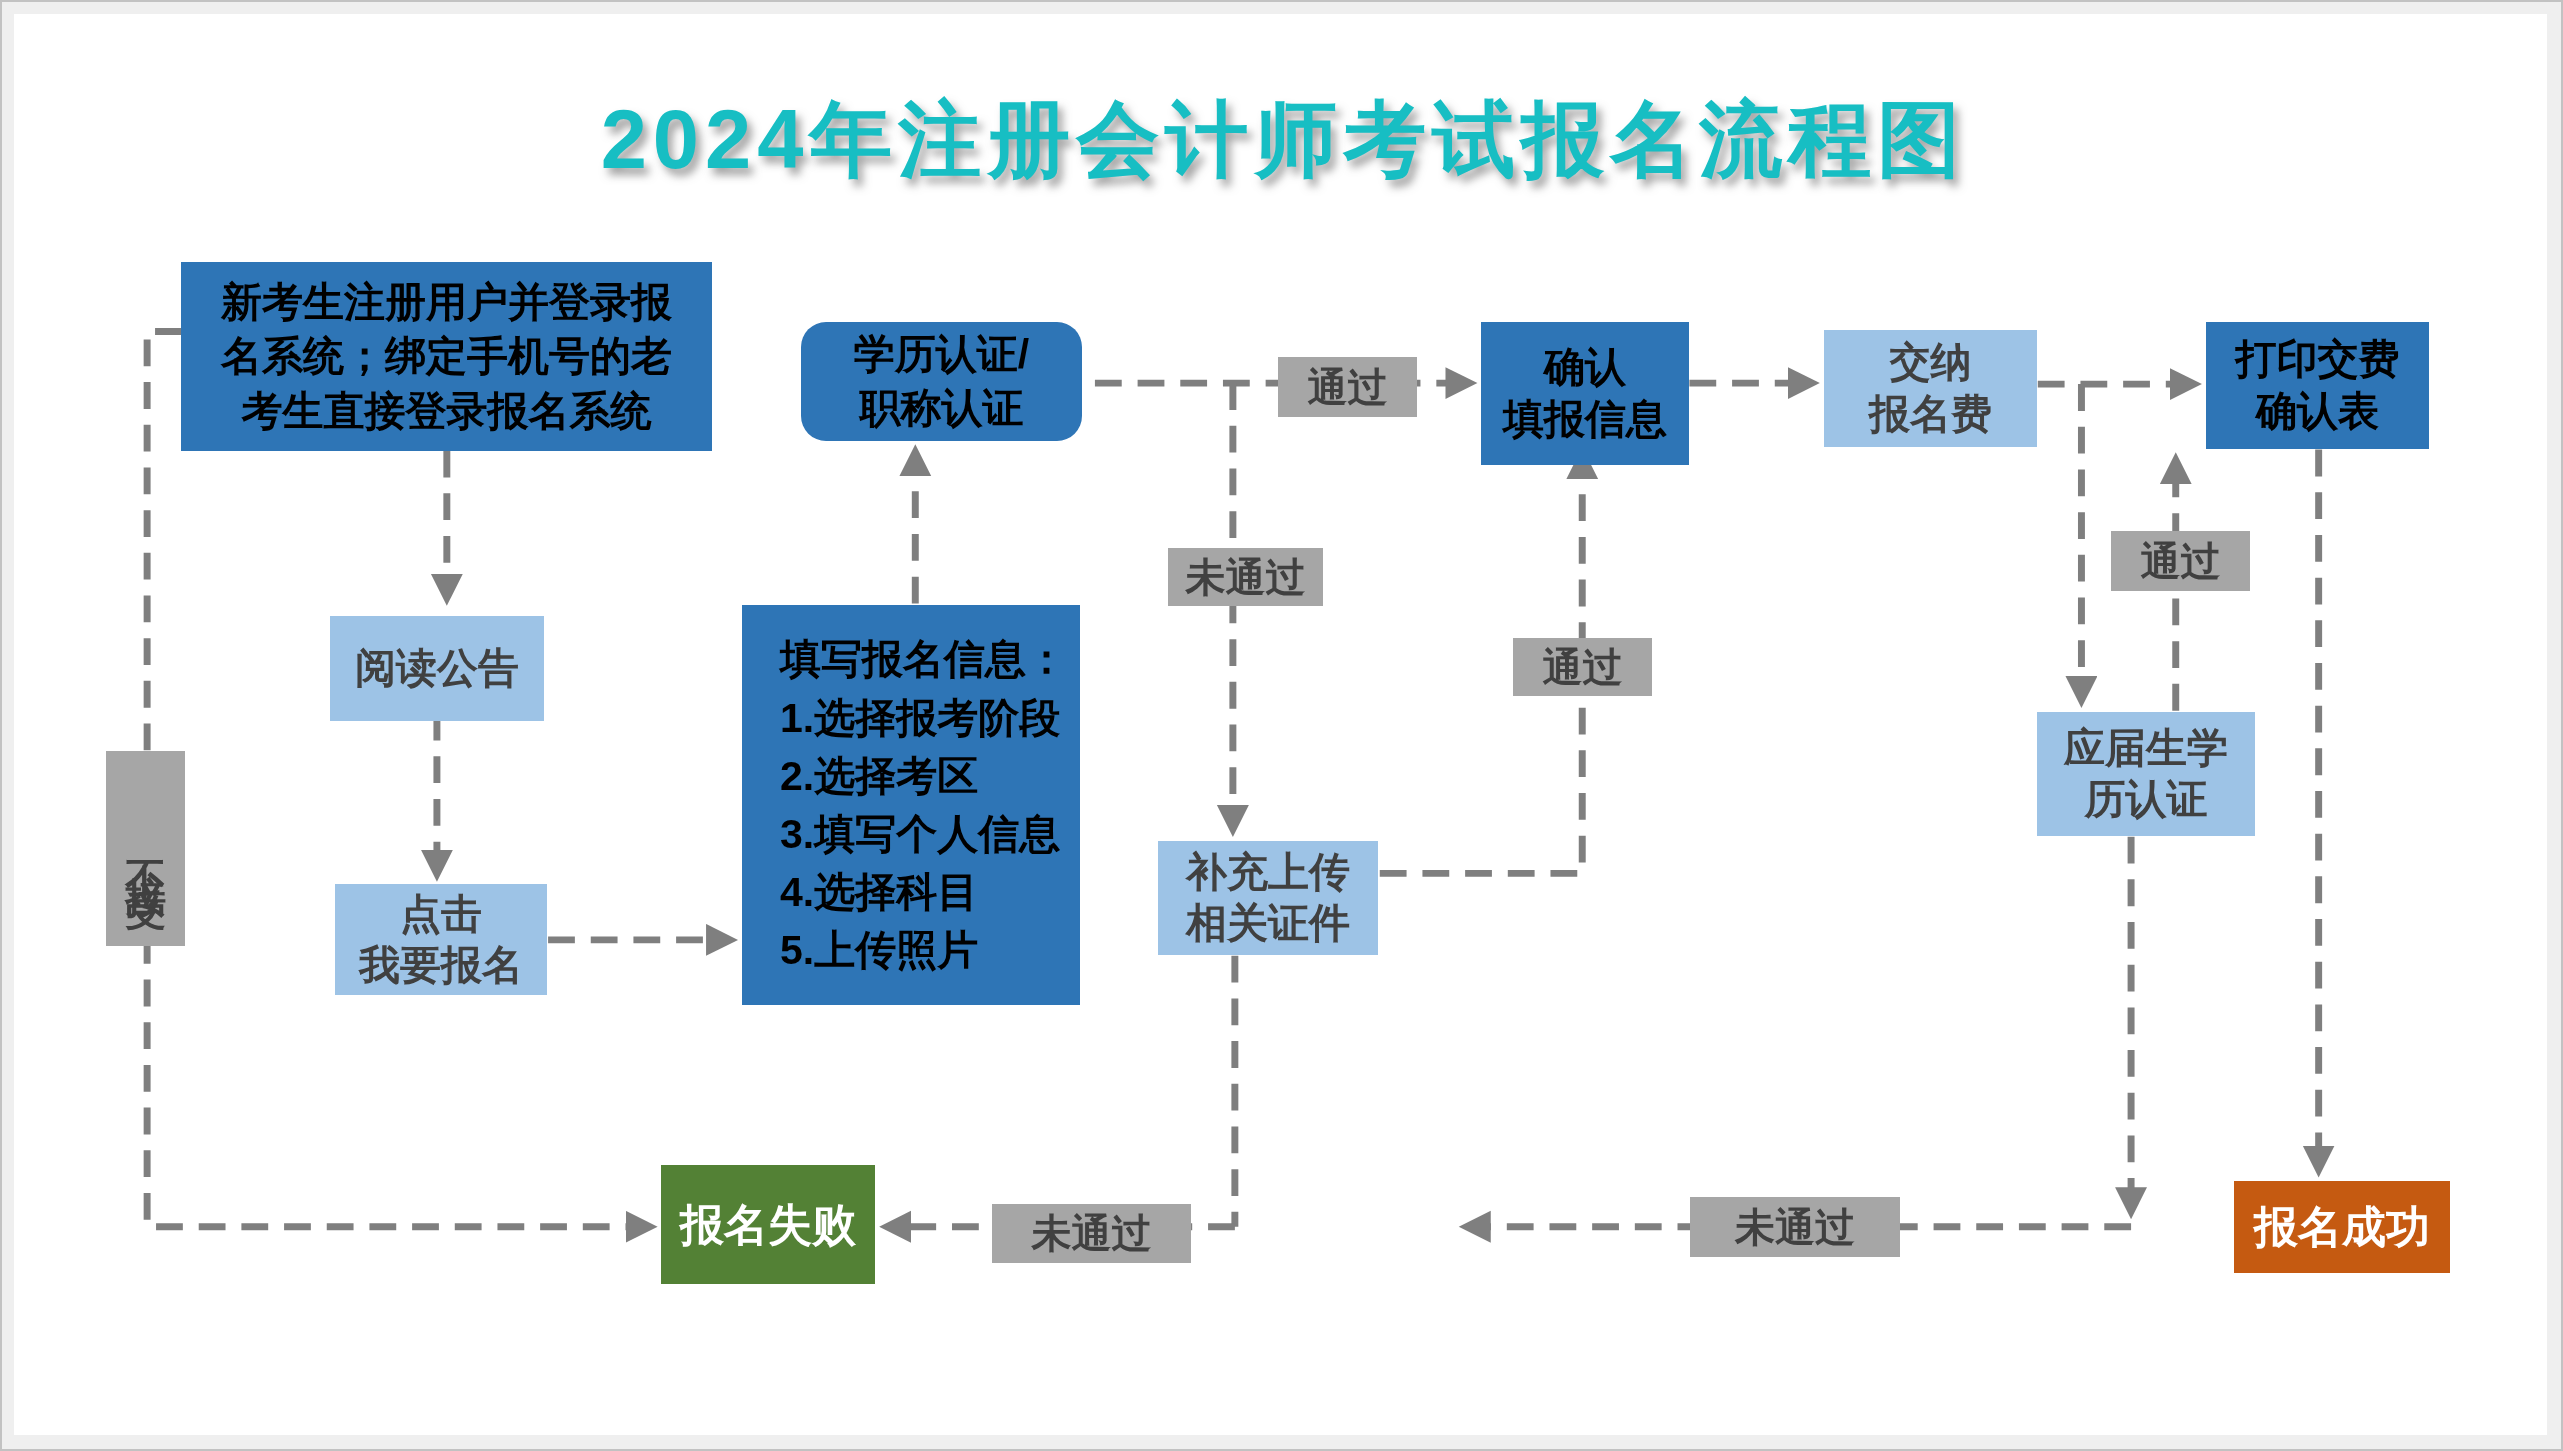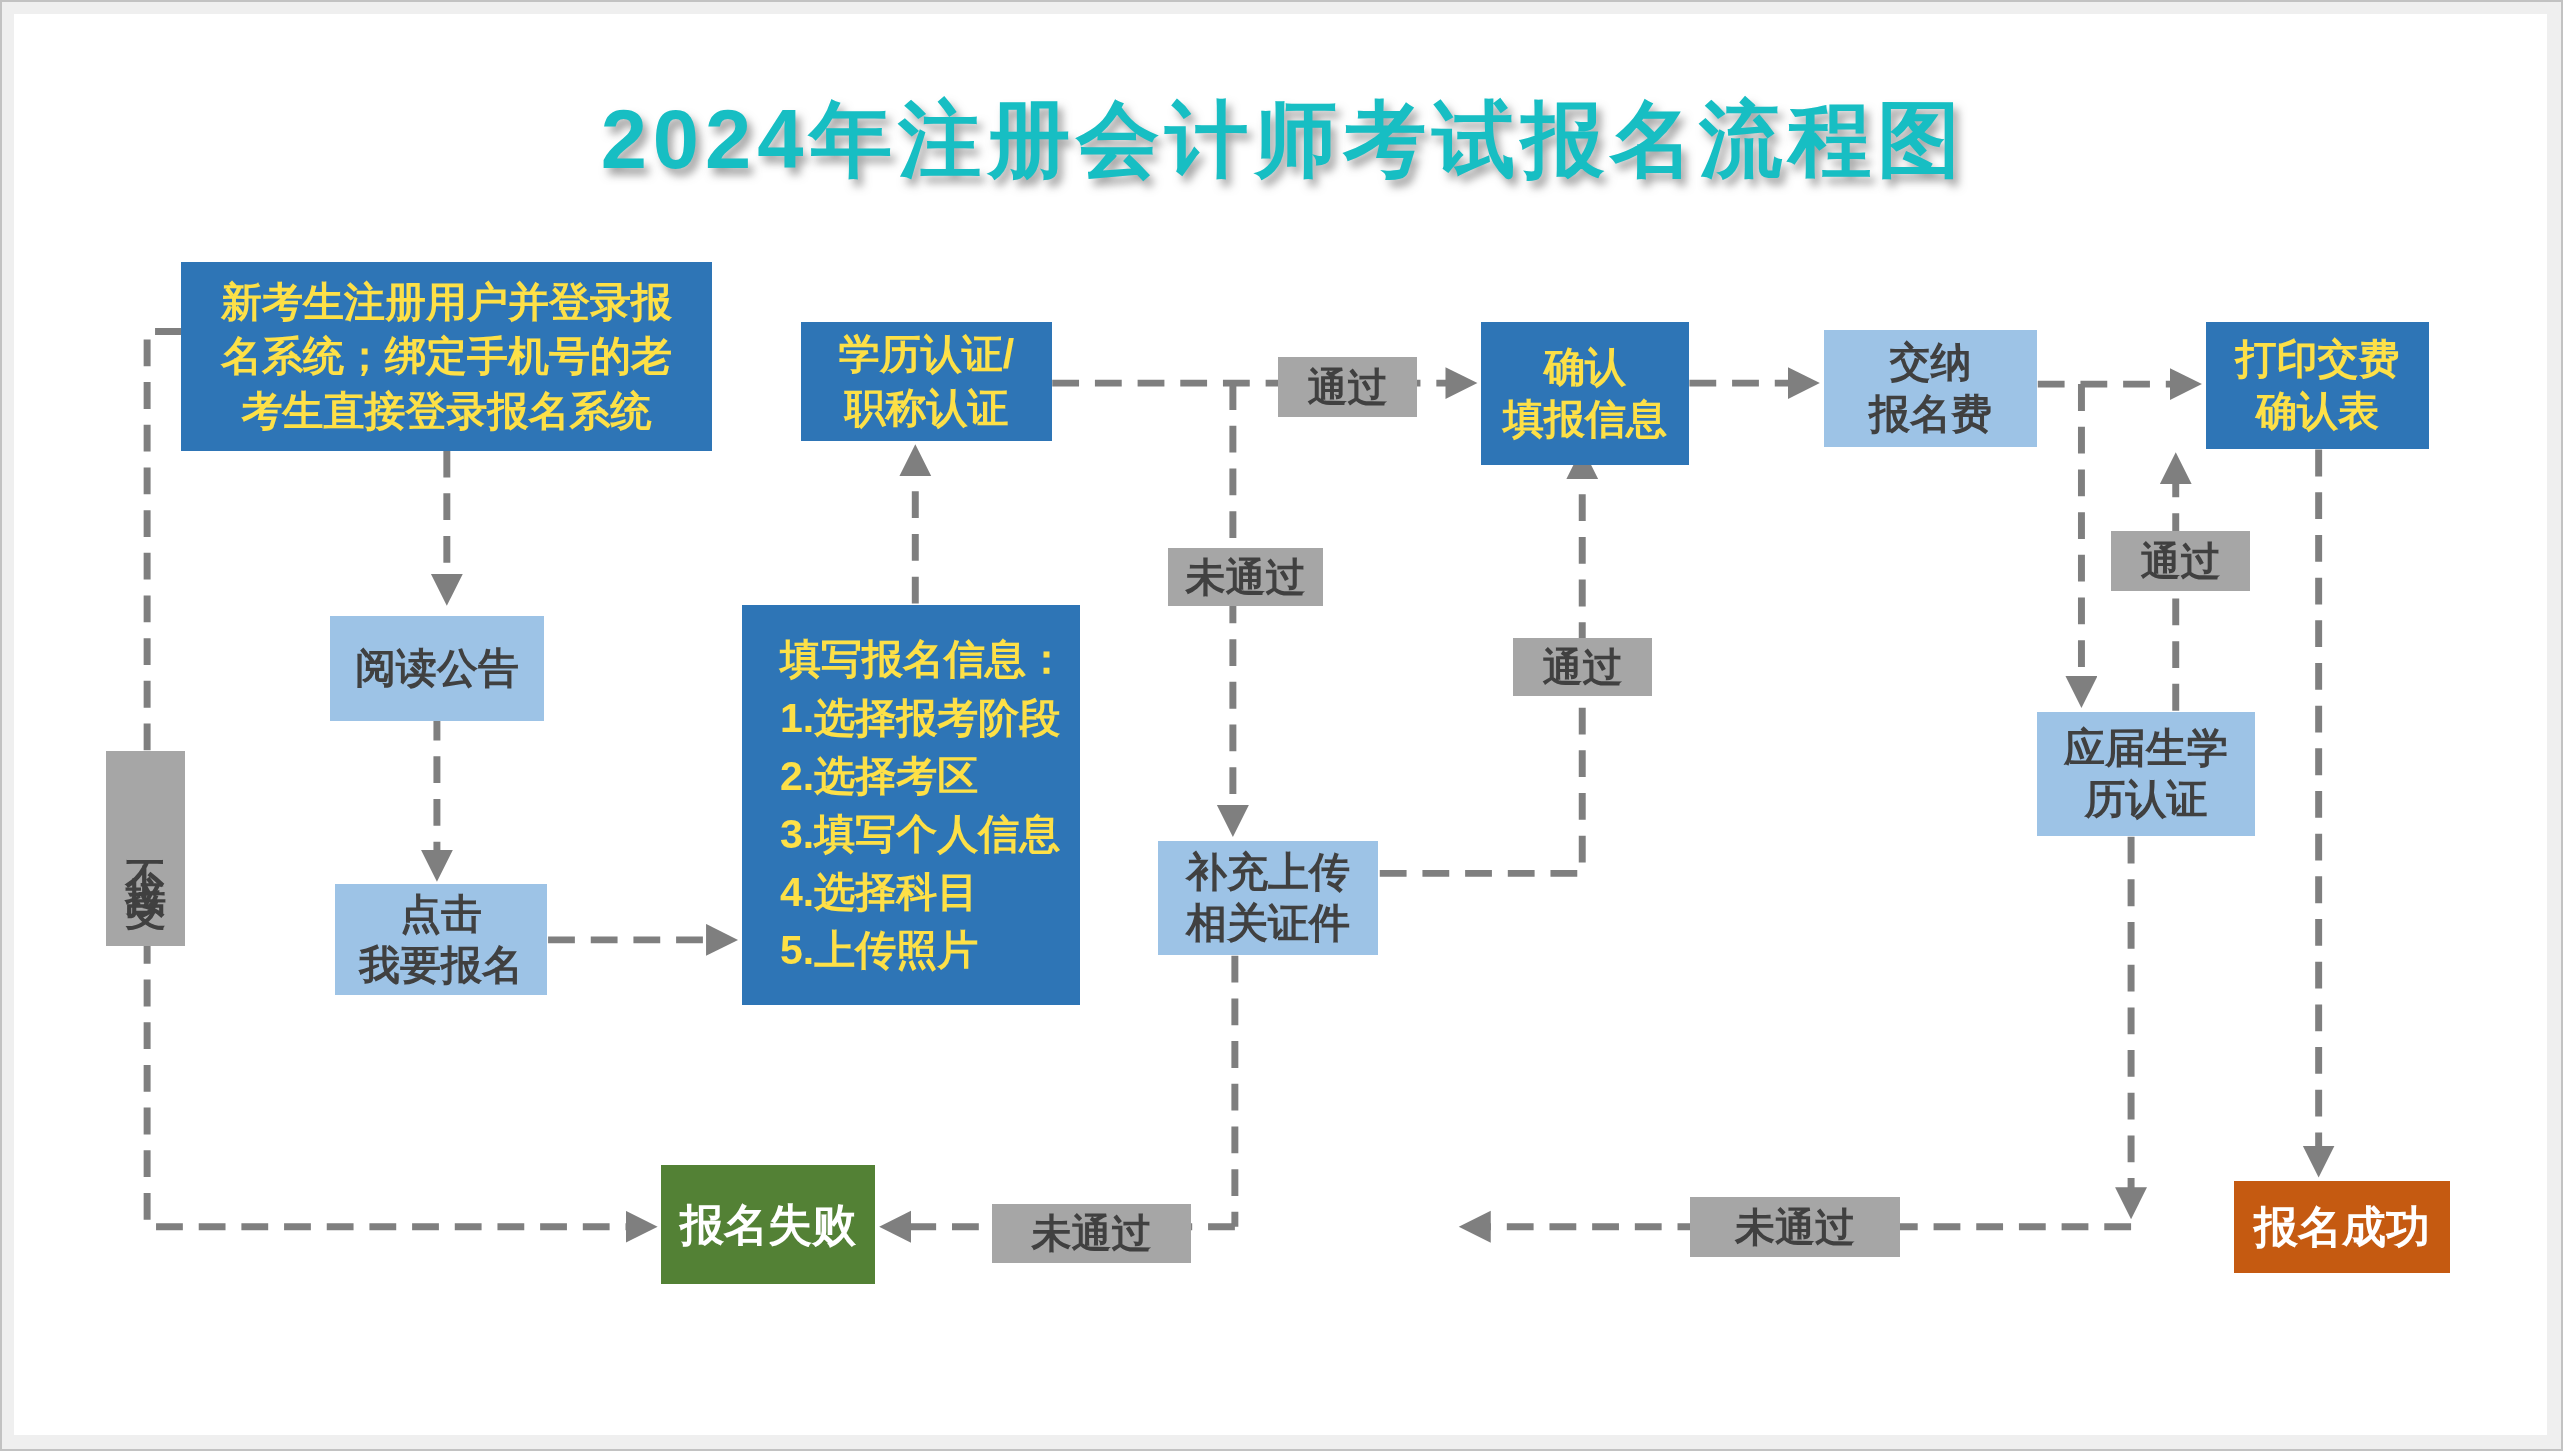--- a/index.html
+++ b/index.html
@@ -26,37 +26,37 @@
     color:var(--teal,#17bec3);
     text-shadow:5px 7px 9px rgba(90,90,90,.55);
   }
 
   .node{
     position:absolute;display:flex;align-items:center;justify-content:center;
     text-align:center;white-space:pre-line;
     font-weight:700;font-size:41px;line-height:1.3;
     box-sizing:border-box;
   }
-  .dark  {background:var(--blue,#2e75b6);color:#fde047;}
+  .dark  {background:var(--blue,#2e75b6);color:#000000;}
   .light {background:var(--lblue,#9dc3e6);color:var(--dtext,#3d4045);}
   .green {background:var(--green,#538135);color:#ffffff;}
   .orange{background:var(--orange,#c55a11);color:#ffffff;}
   .tag{
     position:absolute;display:flex;align-items:center;justify-content:center;
     background:var(--gray,#a6a6a6);color:var(--dtext,#404040);
     font-weight:700;font-size:40px;white-space:nowrap;
   }
 
   .n-register  {left:179px; top:260px; width:531px;height:189px;line-height:1.33;}
   .n-read      {left:328px; top:574px; width:214px;height:105px;margin-top:40px;}
   .n-click     {left:333px; top:882px; width:212px;height:111px;line-height:1.22;}
   .n-notaccept {left:104px; top:749px; width:79px; height:195px;
                 background:var(--gray,#a6a6a6);color:var(--dtext,#404040);
                 writing-mode:vertical-rl;letter-spacing:14px;}
-  .n-edu       {left:799px; top:320px; width:251px;height:119px;}
+  .n-edu       {left:799px; top:320px; width:281px;height:119px;border-radius:25px;}
   .n-fill      {left:740px; top:603px; width:338px;height:400px;
                 justify-content:flex-start;text-align:left;
                 padding-left:38px;line-height:1.42;}
   .n-confirm   {left:1479px;top:320px; width:208px;height:143px;line-height:1.25;}
   .n-pay       {left:1822px;top:328px; width:213px;height:117px;line-height:1.25;}
   .n-print     {left:2204px;top:320px; width:223px;height:127px;line-height:1.25;}
   .n-supplement{left:1156px;top:839px; width:220px;height:114px;line-height:1.25;}
   .n-fresh     {left:2035px;top:710px; width:218px;height:124px;line-height:1.25;}
   .n-fail      {left:659px; top:1163px;width:214px;height:119px;font-size:44px;}
   .n-success   {left:2232px;top:1179px;width:216px;height:92px;font-size:44px;text-align:right;}

